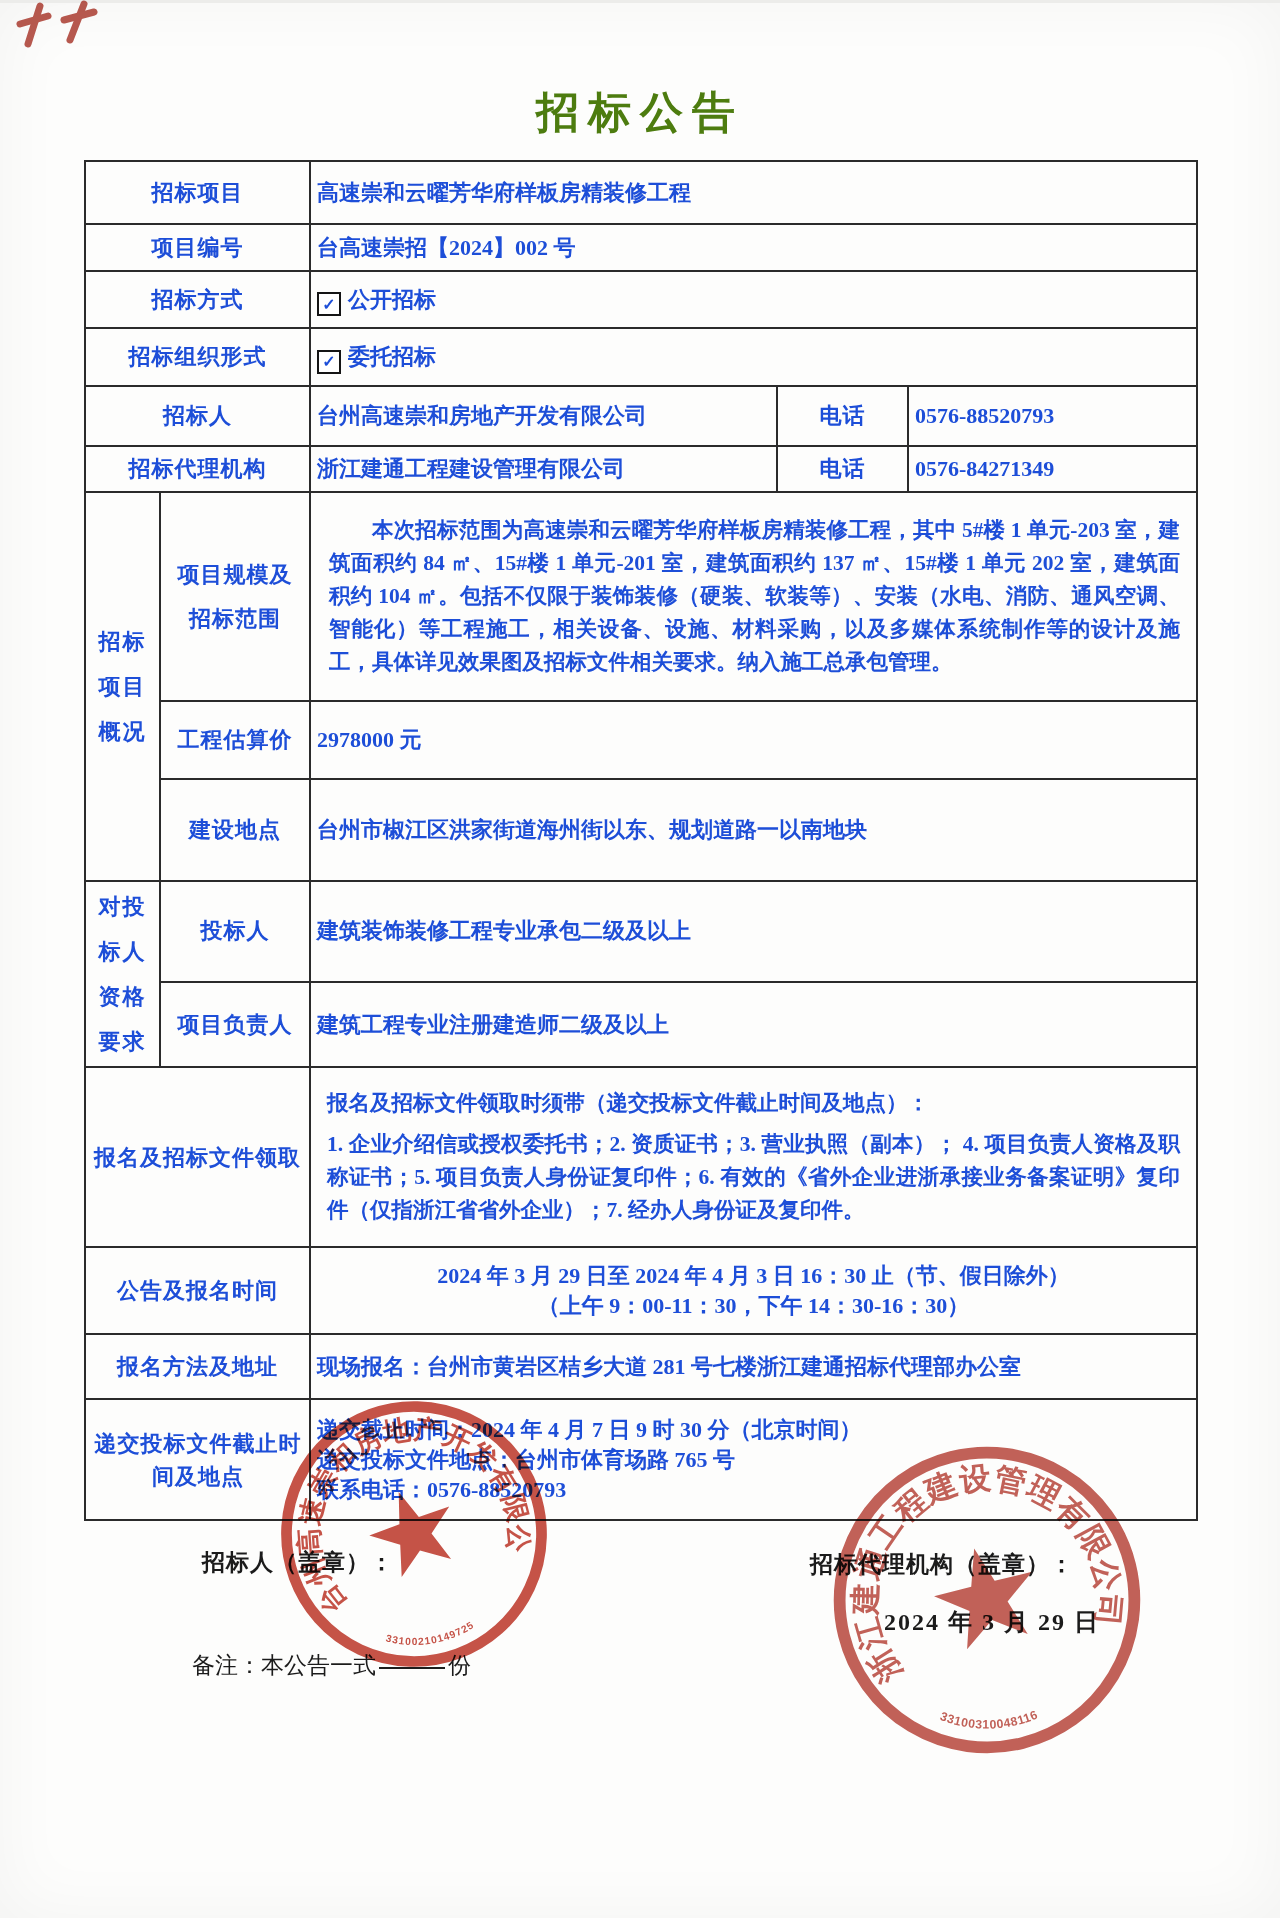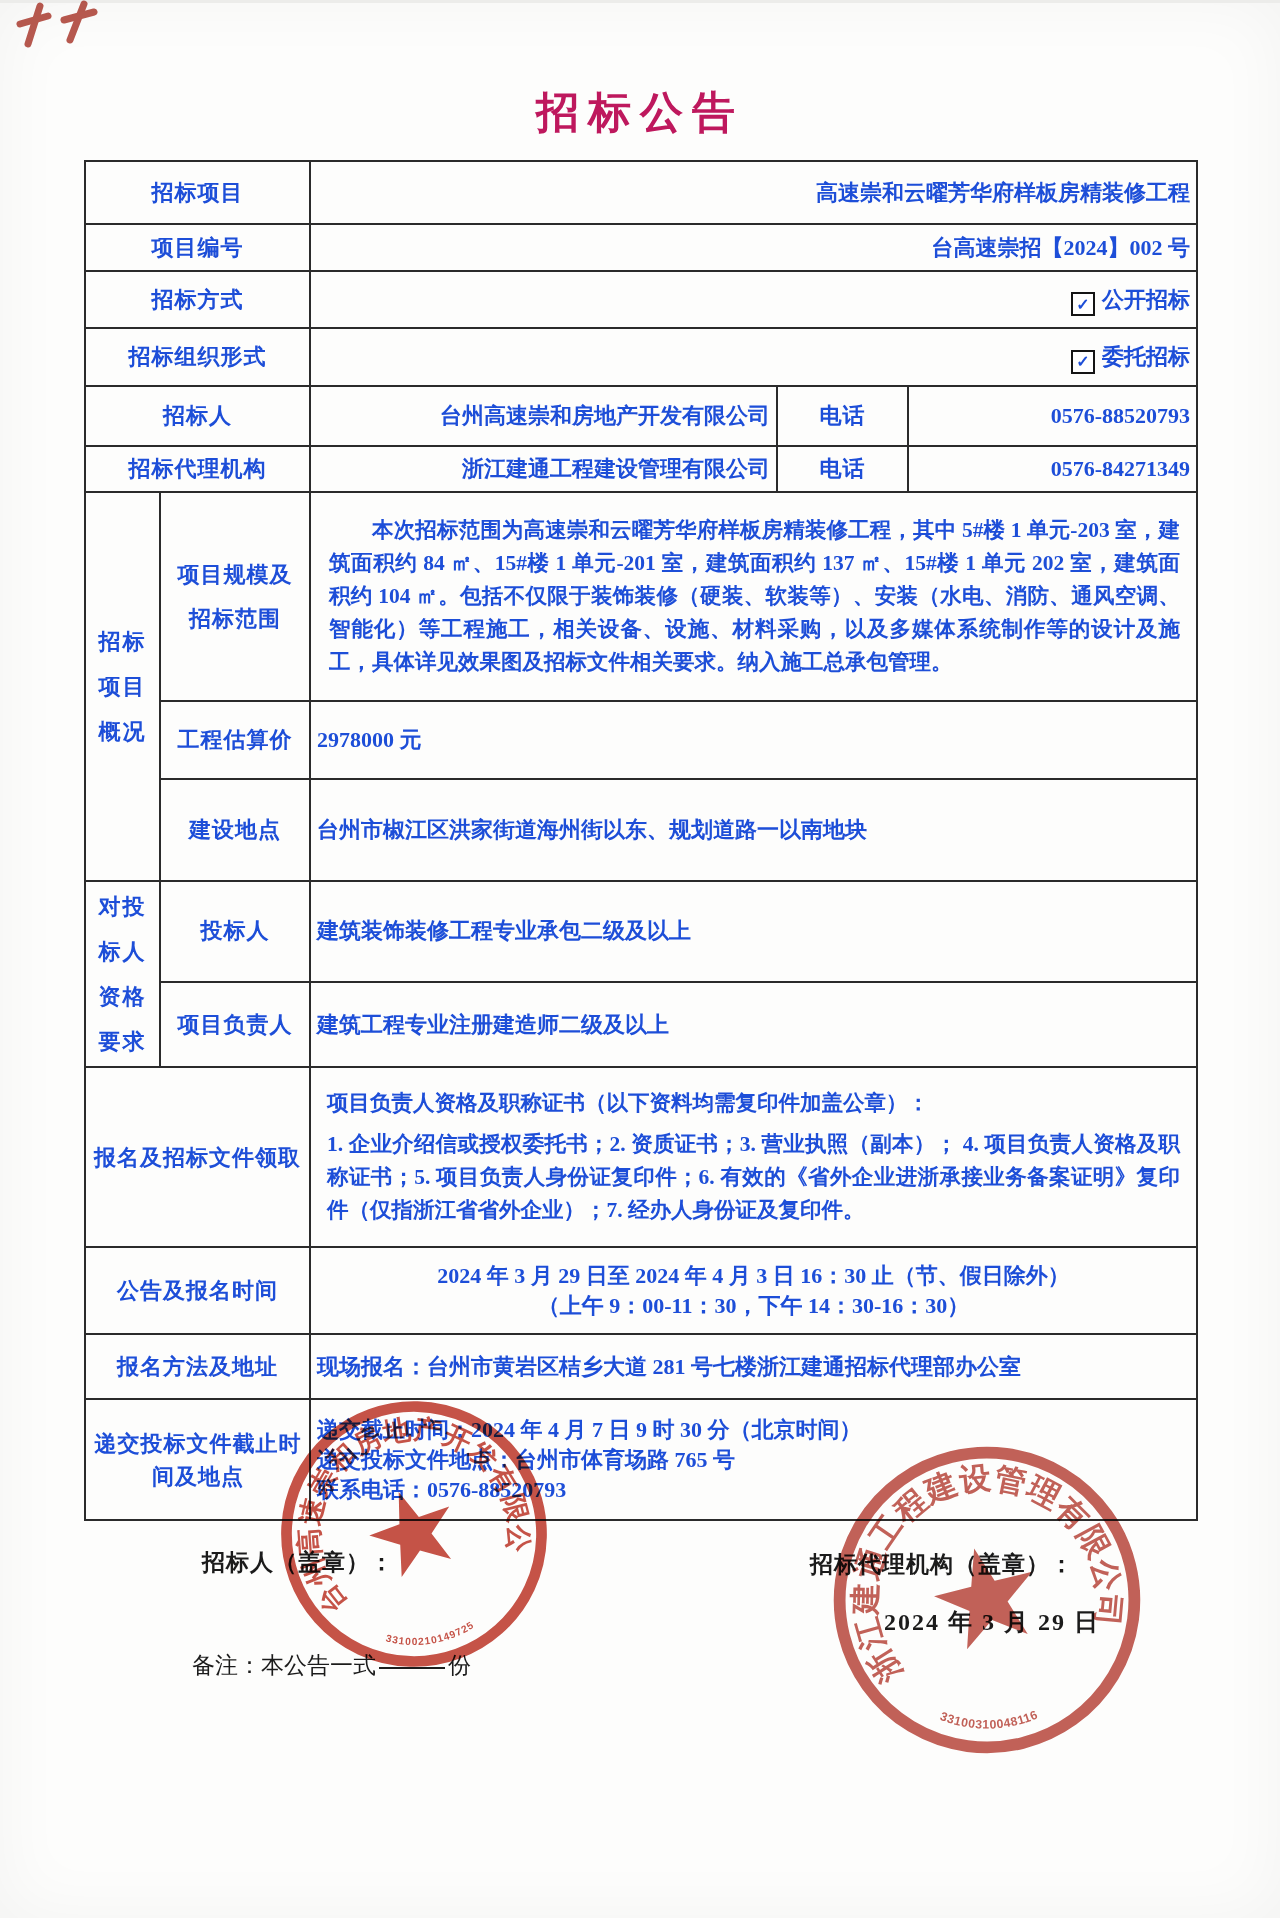--- a/index.html
+++ b/index.html
@@ -4,32 +4,32 @@
 <style>
   html,body{margin:0;padding:0;background:#ffffff;}
   .page{
     position:relative;width:1280px;height:1918px;margin:0 auto;
     background:#fdfdfc;overflow:hidden;color:#1b1b1b;
     font-family:"Liberation Serif","DejaVu Serif",serif;
     box-shadow:inset 0 0 70px rgba(0,0,0,.045);
   }
   .doc-title{
     position:absolute;left:84px;top:84px;width:1112px;text-align:center;
-    font-size:43px;font-weight:700;letter-spacing:9px;color:#be185d;
+    font-size:43px;font-weight:700;letter-spacing:9px;color:#4d7c0f;
   }
   table.bid{
     position:absolute;left:84px;top:160px;width:1112px;
     border-collapse:collapse;table-layout:fixed;
   }
   table.bid td{
     border:2px solid #2b2b2b;padding:2px 6px;vertical-align:middle;
     font-size:22px;line-height:1.35;color:#1d4ed8;
   }
   td.lab{text-align:center;font-weight:700;letter-spacing:1px;}
-  td.val{text-align:right;font-weight:600;}
+  td.val{text-align:left;font-weight:600;}
   td.val-left{text-align:left;font-weight:600;padding-left:16px;}
   td.vgroup{text-align:right;font-weight:700;border-radius:16px;}
   .vgroup-inner{width:48px;margin:0 auto;line-height:2.05;letter-spacing:2px;}
   .wraplab{width:212px;margin:0 auto;line-height:1.5;}
   .para{
     text-align:justify;font-weight:600;font-size:21.5px;line-height:33px;
     padding:4px 10px 4px 12px;text-indent:2em;
   }
   .docs-par{font-weight:600;font-size:21.5px;line-height:33px;text-align:justify;padding:2px 10px;}
   .docs-par + .docs-par{margin-top:4px;}
@@ -148,21 +148,21 @@
     </tr>
 
     <tr style="height:82px">
       <td class="lab">项目负责人</td>
       <td class="val-left" colspan="3">建筑工程专业注册建造师二级及以上</td>
     </tr>
 
     <tr style="height:180px">
       <td class="lab" colspan="2">报名及招标文件领取</td>
       <td colspan="3">
-        <div class="docs-par">项目负责人资格及职称证书（以下资料均需复印件加盖公章）：</div>
+        <div class="docs-par">报名及招标文件领取时须带（递交投标文件截止时间及地点）：</div>
         <div class="docs-par">1. 企业介绍信或授权委托书；2. 资质证书；3. 营业执照（副本）； 4. 项目负责人资格及职称证书；5. 项目负责人身份证复印件；6.  有效的《省外企业进浙承接业务备案证明》复印件（仅指浙江省省外企业）；7. 经办人身份证及复印件。</div>
       </td>
     </tr>
 
     <tr style="height:87px">
       <td class="lab" colspan="2">公告及报名时间</td>
       <td colspan="3" class="center-lines">
         <div>2024 年 3 月 29 日至 2024 年 4 月 3 日 16：30 止（节、假日除外）</div>
         <div>（上午 9：00-11：30，下午 14：30-16：30）</div>
       </td>

